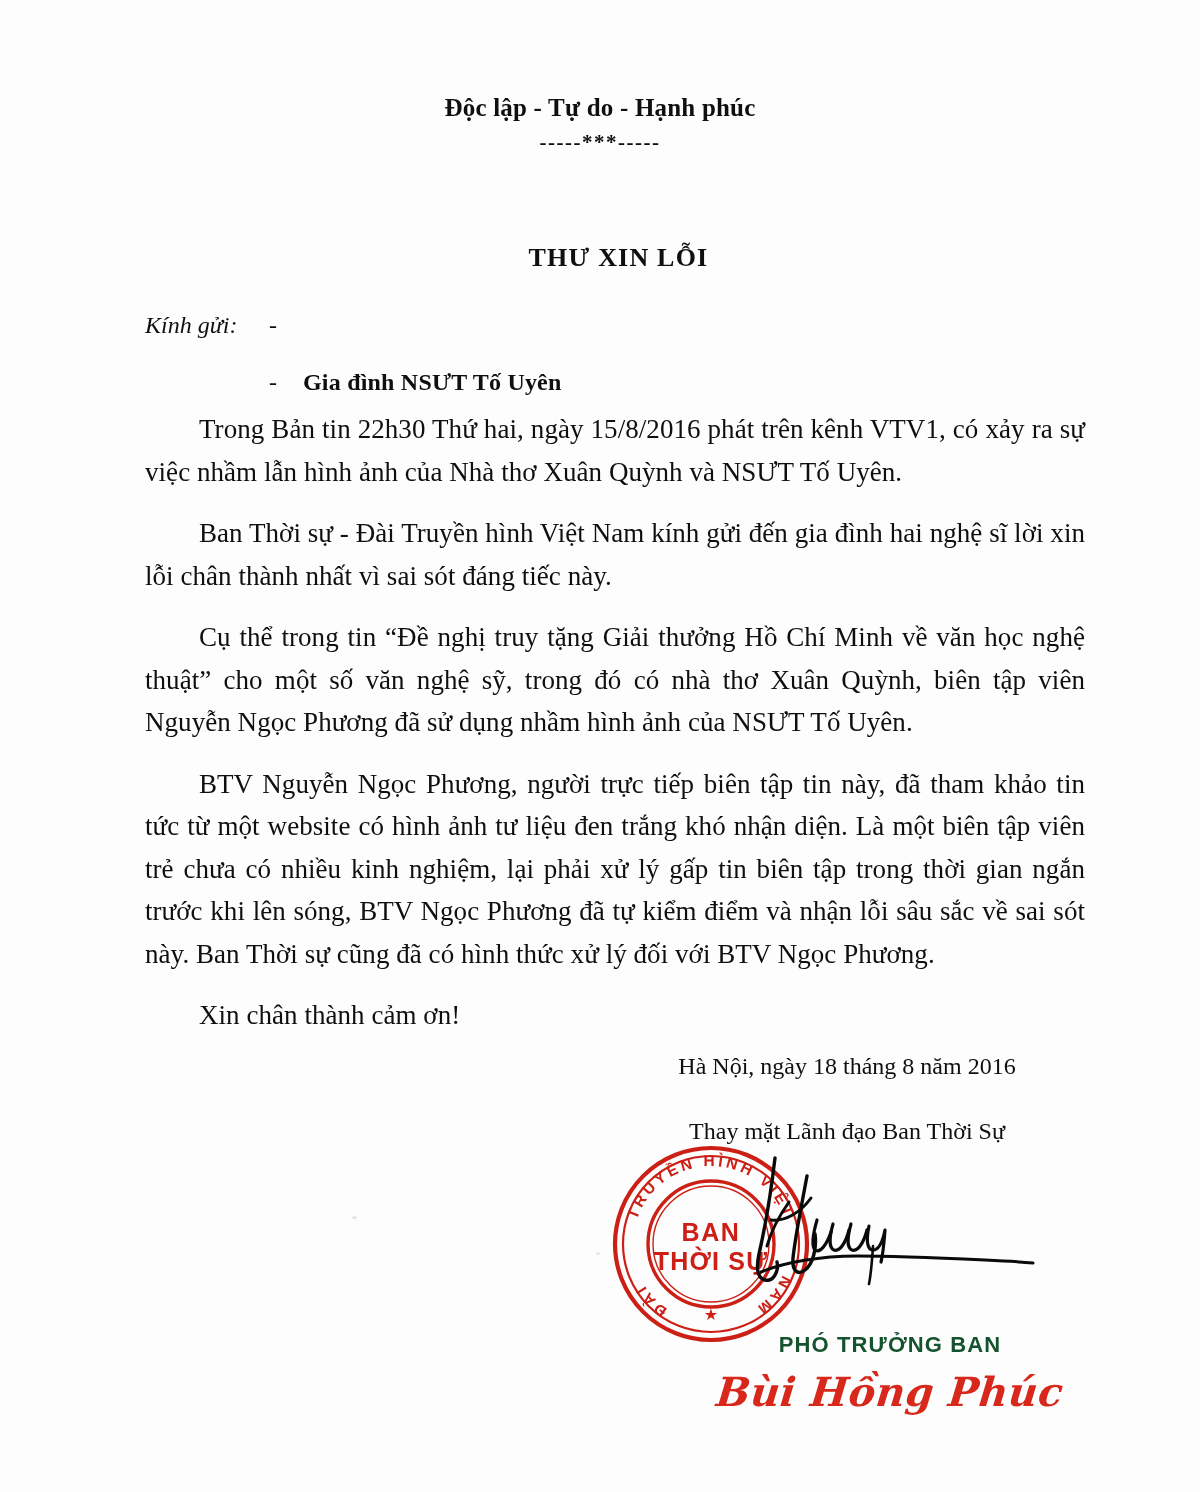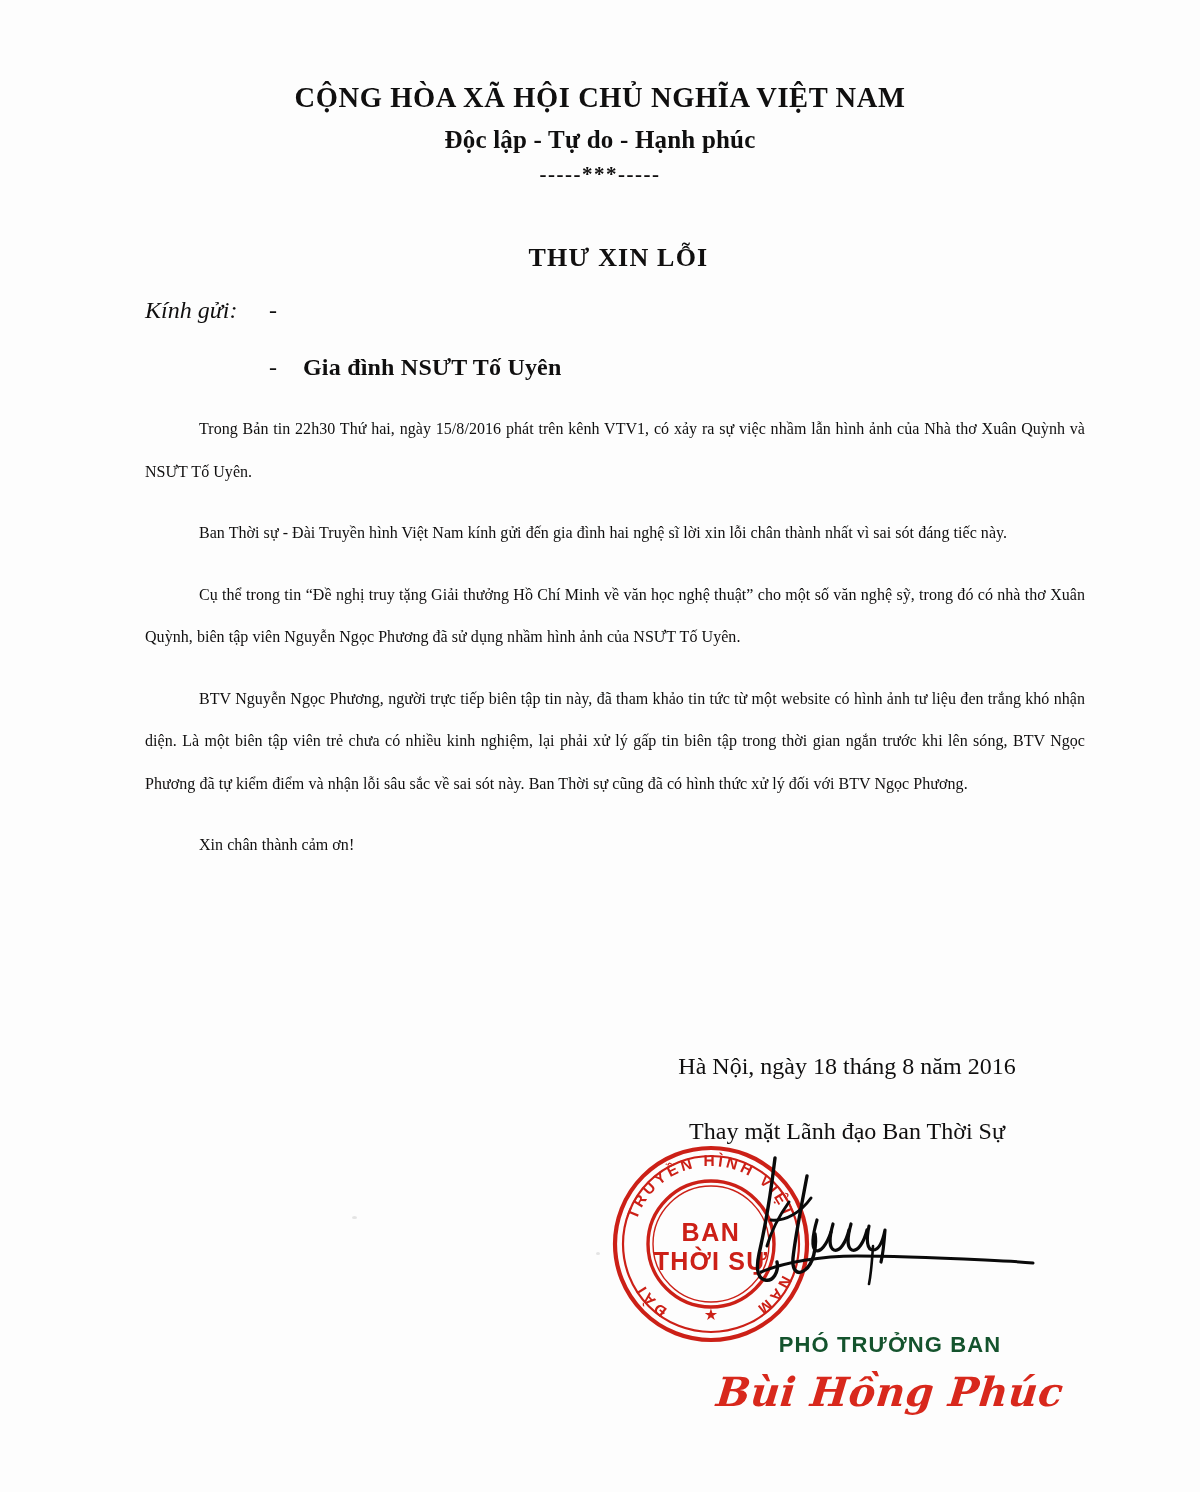--- a/index.html
+++ b/index.html
@@ -65,21 +65,21 @@
 
   
   .recipients {
     position: absolute;
     left: 145px;
     top: 297px;
     width: 940px;
   }
   .recip-row {
     display: flex;
-    align-items: flex-start;
+    align-items: center;
     height: 57px;
   }
   .recip-label {
     font-style: italic;
     font-size: 24px;
     width: 124px;
     flex: 0 0 124px;
   }
   .recip-dash {
     font-size: 24px;
@@ -94,21 +94,21 @@
   .recip-row.second .recip-label { visibility: hidden; }
 
   
   .body-text {
     position: absolute;
     left: 145px;
     top: 408px;
     width: 940px;
   }
   .para {
-    font-size: 16px;
+    font-size: 27px;
     line-height: 42.5px;
     text-align: justify;
     text-justify: inter-word;
     text-indent: 54px;
     margin: 0 0 19px 0;
     letter-spacing: 0.05px;
   }
   .para.last-of-body {
     text-align: left;
   }
@@ -191,21 +191,20 @@
     border-radius: 50%;
     opacity: 0.55;
   }
 </style>
 </head>
 <body>
 
 <div class="page">
 
   <div class="national">
-    <div class="line1">CỘNG HÒA XÃ HỘI CHỦ NGHĨA VIỆT NAM</div>
     <div class="line2">Độc lập - Tự do - Hạnh phúc</div>
     <div class="line3">-----***-----</div>
   </div>
 
   <div class="doc-title">THƯ XIN LỖI</div>
 
   <div class="recipients">
     <div class="recip-row first">
       <span class="recip-label">Kính gửi:</span>
       <span class="recip-dash">-</span>

